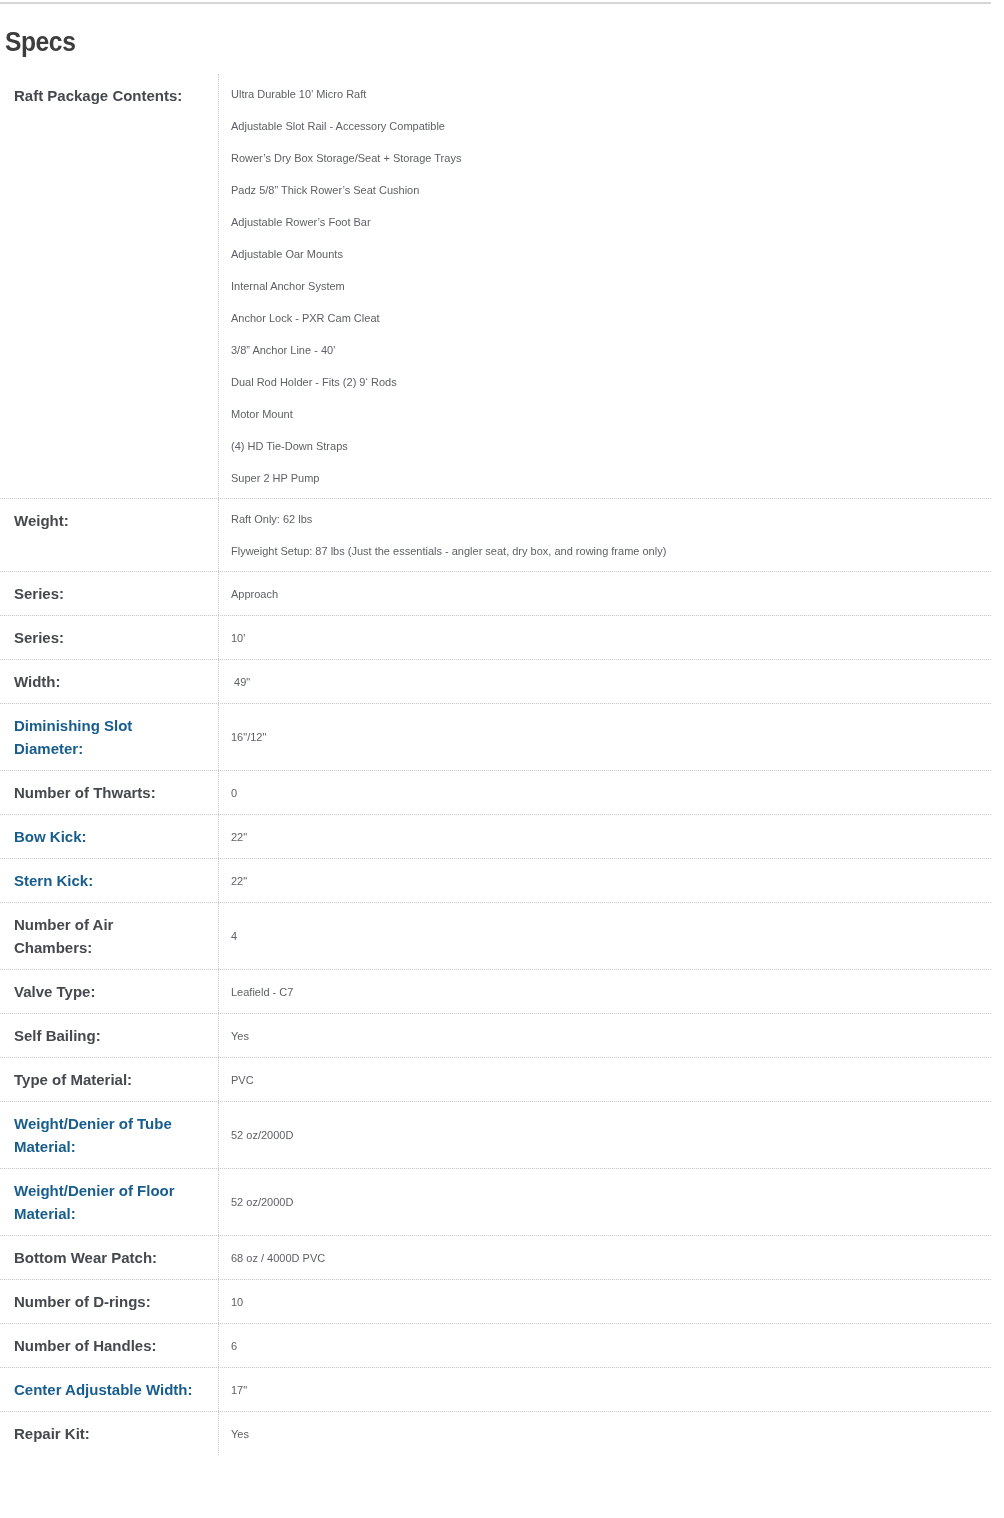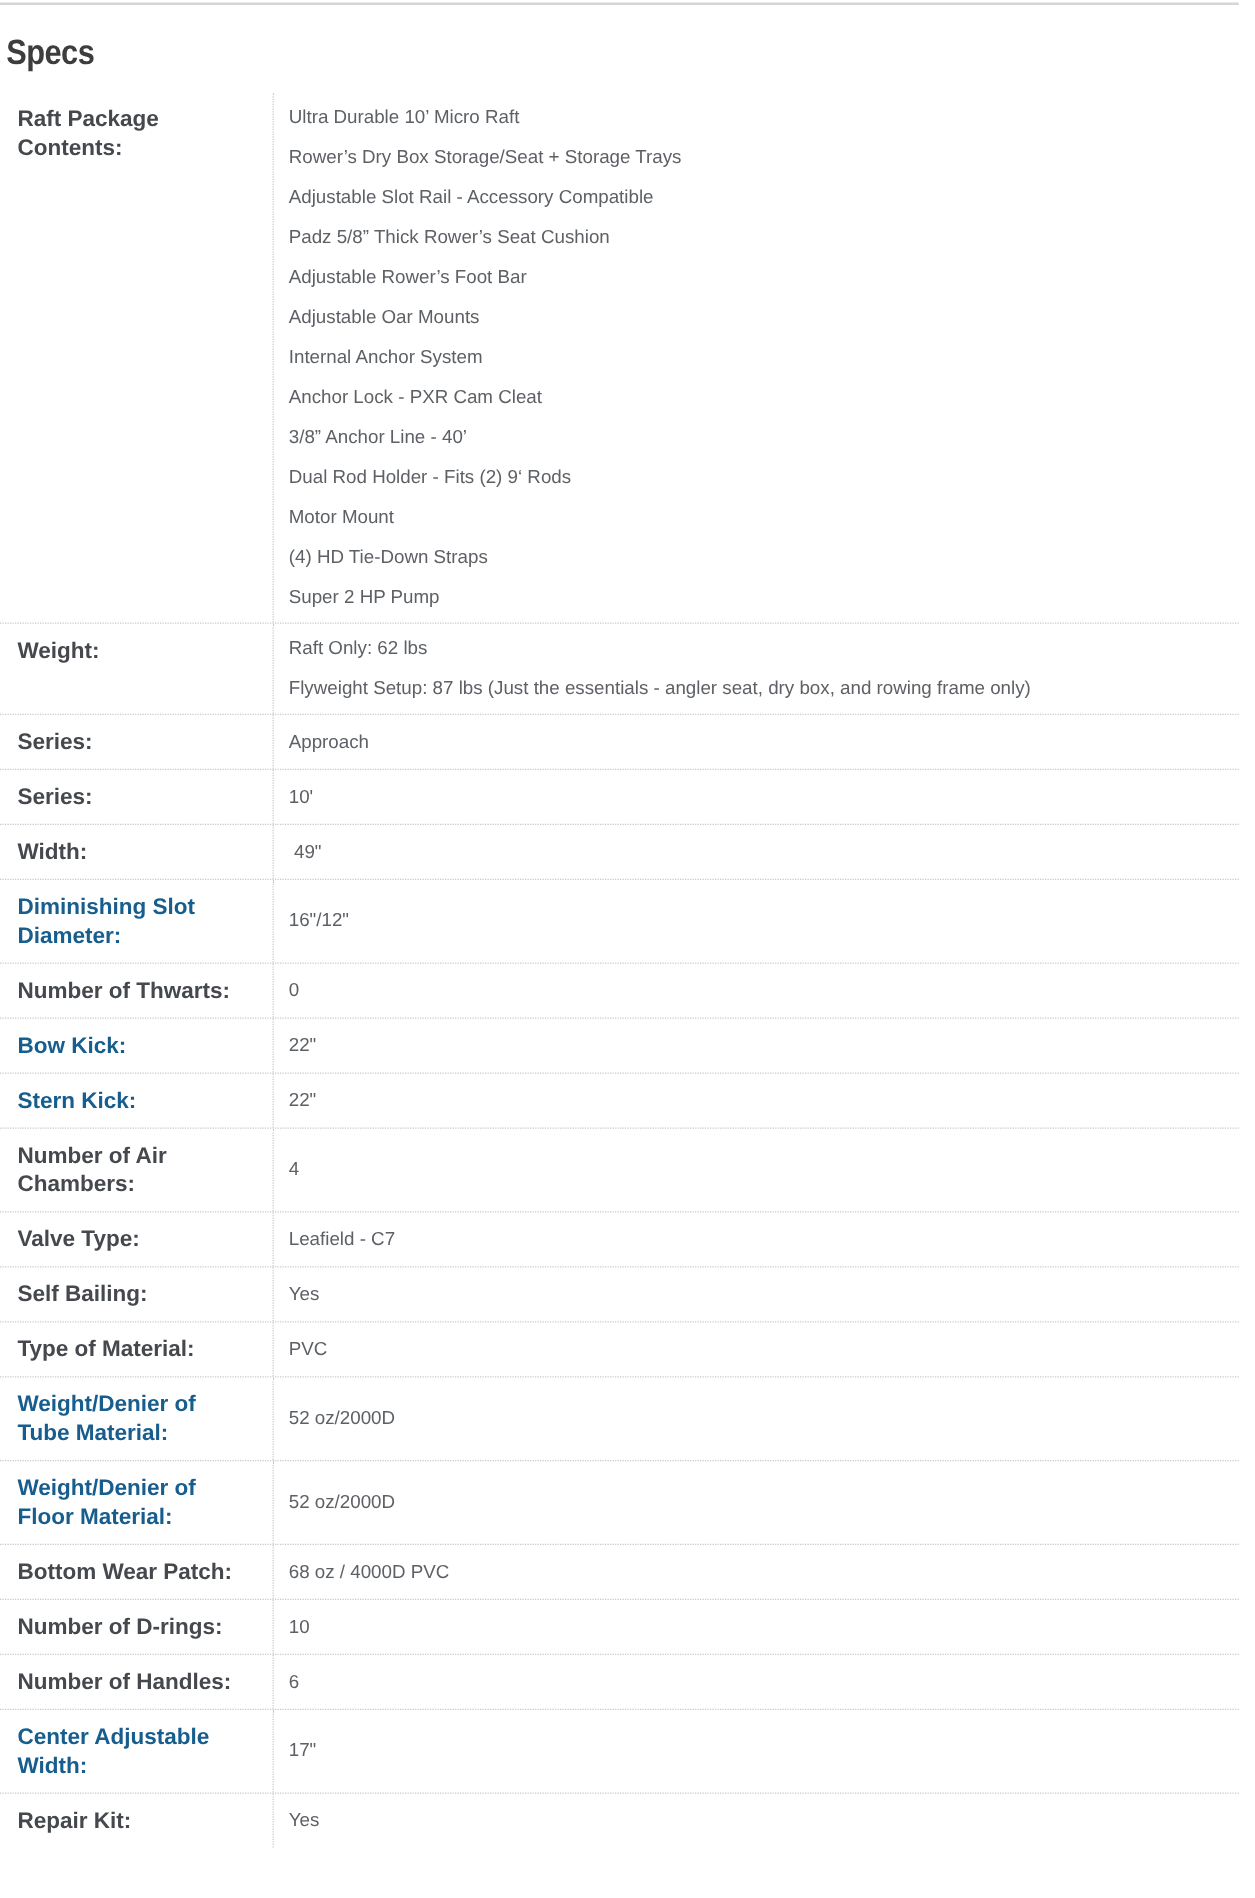--- a/index.html
+++ b/index.html
@@ -34,34 +34,34 @@
   .spec-row {
     display: flex;
     align-items: stretch;
     border-bottom: 1px dotted #c9c9c9;
   }
   .spec-row:last-child { border-bottom: none; }
   .spec-label {
     width: 218px;
     flex: 0 0 218px;
     padding: 10px 24px 10px 14px;
-    font-size: 18px;
+    font-size: 15px;
     font-weight: 700;
     line-height: 23px;
     color: #45494e;
   }
   .spec-label.link {
     color: #175d8d;
     cursor: pointer;
   }
   .spec-value {
     flex: 1 1 auto;
     border-left: 1px dotted #c9c9c9;
     padding: 11px 16px 11px 12px;
-    font-size: 15px;
+    font-size: 11px;
     line-height: 18px;
     color: #5d6166;
     display: flex;
     flex-direction: column;
     justify-content: center;
   }
   .spec-value p {
     margin: 0 0 14px 0;
     white-space: pre-wrap;
   }
@@ -75,22 +75,22 @@
   <div class="top-rule"></div>
 
   <h2 class="section-title">Specs</h2>
 
   <div class="spec-table">
 
     <div class="spec-row">
       <div class="spec-label">Raft Package Contents:</div>
       <div class="spec-value">
         <p>Ultra Durable 10’ Micro Raft</p>
+        <p>Adjustable Slot Rail - Accessory Compatible</p>
         <p>Rower’s Dry Box Storage/Seat + Storage Trays</p>
-        <p>Adjustable Slot Rail - Accessory Compatible</p>
         <p>Padz 5/8” Thick Rower’s Seat Cushion</p>
         <p>Adjustable Rower’s Foot Bar</p>
         <p>Adjustable Oar Mounts</p>
         <p>Internal Anchor System</p>
         <p>Anchor Lock - PXR Cam Cleat</p>
         <p>3/8” Anchor Line - 40’</p>
         <p>Dual Rod Holder - Fits (2) 9‘ Rods</p>
         <p>Motor Mount</p>
         <p>(4) HD Tie-Down Straps</p>
         <p>Super 2 HP Pump</p>

